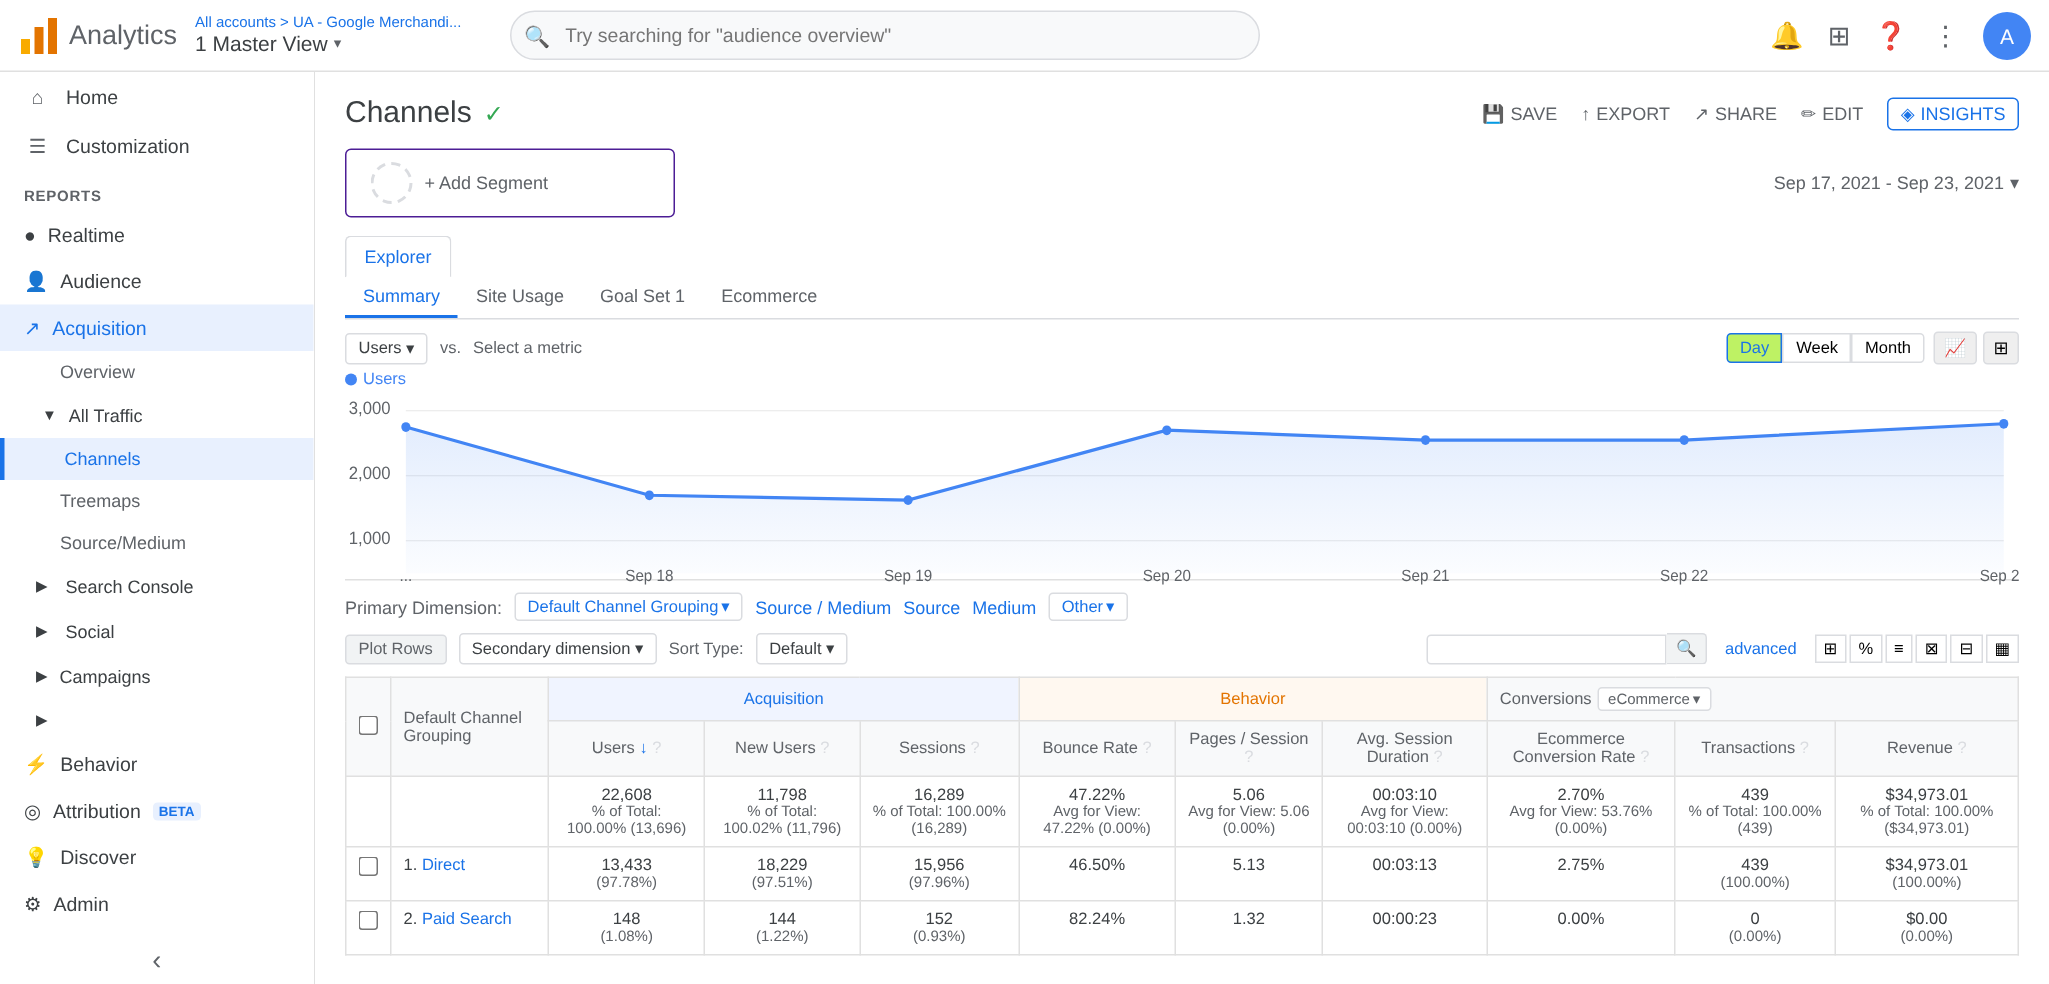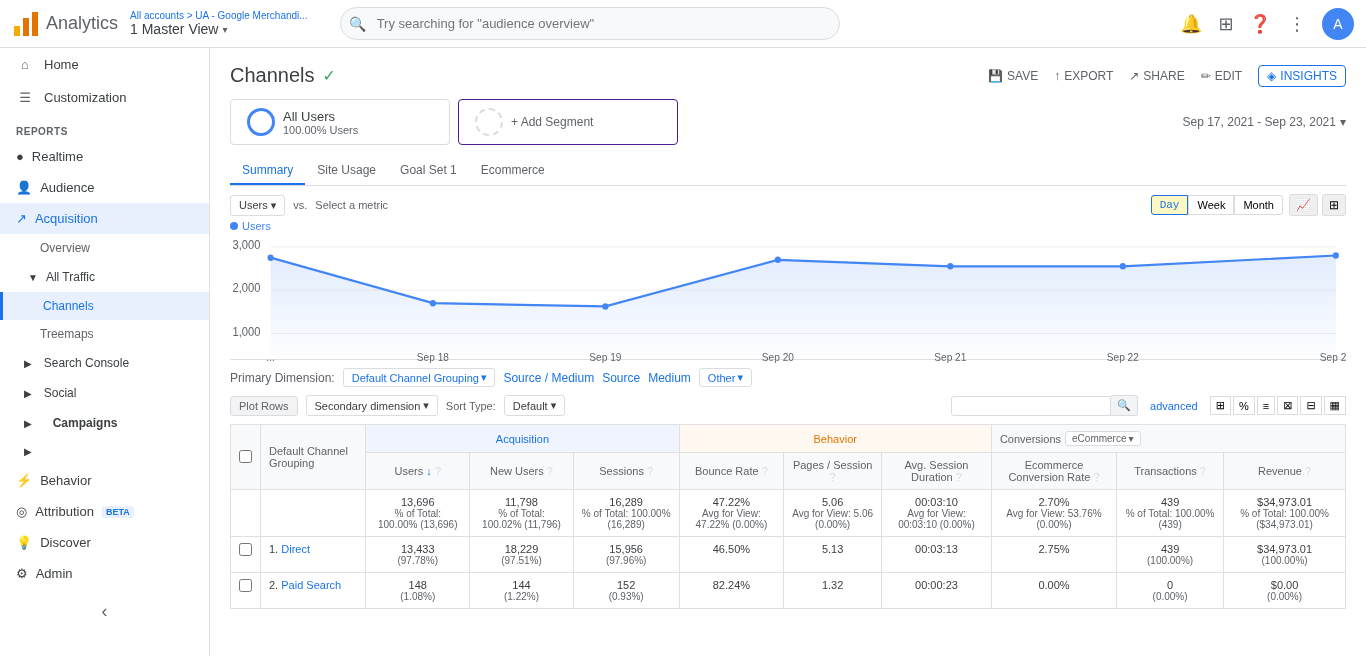--- a/index.html
+++ b/index.html
@@ -64,21 +64,21 @@
     
     .chart-controls { display: flex; align-items: center; justify-content: space-between; margin-bottom: 4px; }
     .metric-selector { display: flex; align-items: center; gap: 8px; }
     .metric-btn { padding: 3px 8px; border: 1px solid #dadce0; border-radius: 3px; font-size: 11px; background: #fff; cursor: pointer; display: flex; align-items: center; gap: 3px; }
     .vs-text { font-size: 11px; color: #5f6368; }
     .select-metric { font-size: 11px; color: #5f6368; cursor: pointer; }
     .time-btns { display: flex; gap: 0; }
     .time-btn { padding: 3px 8px; border: 1px solid #dadce0; font-size: 11px; background: #fff; cursor: pointer; }
     .time-btn:first-child { border-radius: 3px 0 0 3px; }
     .time-btn:last-child { border-radius: 0 3px 3px 0; }
-    .time-btn.active { background: #fef9c3; color: #1a73e8; border-color: #1a73e8; font-family: Liberation Mono, monospace; }
+    .time-btn.active { background: #bef264; color: #1a73e8; border-color: #1a73e8; }
     .chart-type-btns { display: flex; gap: 4px; }
     .chart-type-btn { padding: 3px 6px; border: 1px solid #dadce0; border-radius: 3px; font-size: 12px; cursor: pointer; }
     
     
     .chart-area { position: relative; height: 140px; border-bottom: 1px solid #e0e0e0; margin-bottom: 8px; }
     .chart-legend { font-size: 11px; color: #4285f4; display: flex; align-items: center; gap: 4px; margin-bottom: 4px; }
     .chart-legend-dot { width: 8px; height: 8px; border-radius: 50%; background: #4285f4; }
     
     
     .primary-dim { display: flex; align-items: center; gap: 8px; margin-bottom: 8px; font-size: 12px; }
@@ -178,34 +178,35 @@
 
     <div class="sidebar-sub-item">Overview</div>
 
     <div class="sidebar-group-header" style="padding-left:28px;font-size:12px;">
       <span style="font-size:10px;">▼</span>
       <span>All Traffic</span>
     </div>
 
     <div class="sidebar-sub-item active">Channels</div>
     <div class="sidebar-sub-item">Treemaps</div>
+    <div class="sidebar-sub-item">Source/Medium</div>
 
     <div class="sidebar-group-header" style="padding-left:24px;font-size:12px;">
       <span style="font-size:10px;">▶</span>
       <span style="margin-left:4px;">Search Console</span>
     </div>
 
     <div class="sidebar-group-header" style="padding-left:24px;font-size:12px;">
       <span style="font-size:10px;">▶</span>
       <span style="margin-left:4px;">Social</span>
     </div>
 
     <div class="sidebar-group-header" style="padding-left:24px;font-size:12px;">
       <span style="font-size:10px;">▶</span>
-      <span style="margin-left:13px;font-weight:bold;">Campaigns</span>
+      <span style="margin-left:0;">Campaigns</span>
     </div>
 
     <div class="sidebar-group-header" style="padding-left:24px;font-size:12px;">
       <span style="font-size:10px;">▶</span>
       <span style="margin-left:4px;"></span>
     </div>
 
     <div class="sidebar-group-header">
       <span class="item-icon">⚡</span>
       <span>Behavior</span>
@@ -256,38 +257,34 @@
         </div>
         <div class="header-action" style="color:#1a73e8;border:1px solid #1a73e8;padding:3px 8px;border-radius:4px;">
           <span>◈</span>
           <span>INSIGHTS</span>
         </div>
       </div>
     </div>
 
     <div class="segment-bar">
       <div style="display:flex;gap:8px;">
-        <div class="segment-pill">
-          <div class="segment-circle"></div>
-          <div>
-            <div class="segment-name">All Users</div>
-            <div class="segment-sub">100.00% Users</div>
-          </div>
-        </div>
         <div class="add-segment">
           <div class="empty-circle"></div>
           <span>+ Add Segment</span>
         </div>
       </div>
       <div class="date-range">
         <span>Sep 17, 2021 - Sep 23, 2021</span>
         <span>▾</span>
       </div>
     </div>
 
+    <div style="margin-bottom:0;">
+      <span class="explorer-tab active">Explorer</span>
+    </div>
 
     <div class="sub-tabs">
       <div class="sub-tab active">Summary</div>
       <div class="sub-tab">Site Usage</div>
       <div class="sub-tab">Goal Set 1</div>
       <div class="sub-tab">Ecommerce</div>
     </div>
 
     <div class="chart-controls">
       <div class="metric-selector">
@@ -454,21 +451,21 @@
           </th>
           <th>
             <span>Revenue</span>
             <span style="color:#dadce0;">?</span>
           </th>
         </tr>
         <tr>
           <td class="checkbox-cell"></td>
           <td class="left"></td>
           <td>
-            <div>13,696</div>
+            <div>22,608</div>
             <div class="sub-value">% of Total: 100.00% (13,696)</div>
           </td>
           <td>
             <div>11,798</div>
             <div class="sub-value">% of Total: 100.02% (11,796)</div>
           </td>
           <td>
             <div>16,289</div>
             <div class="sub-value">% of Total: 100.00% (16,289)</div>
           </td>

